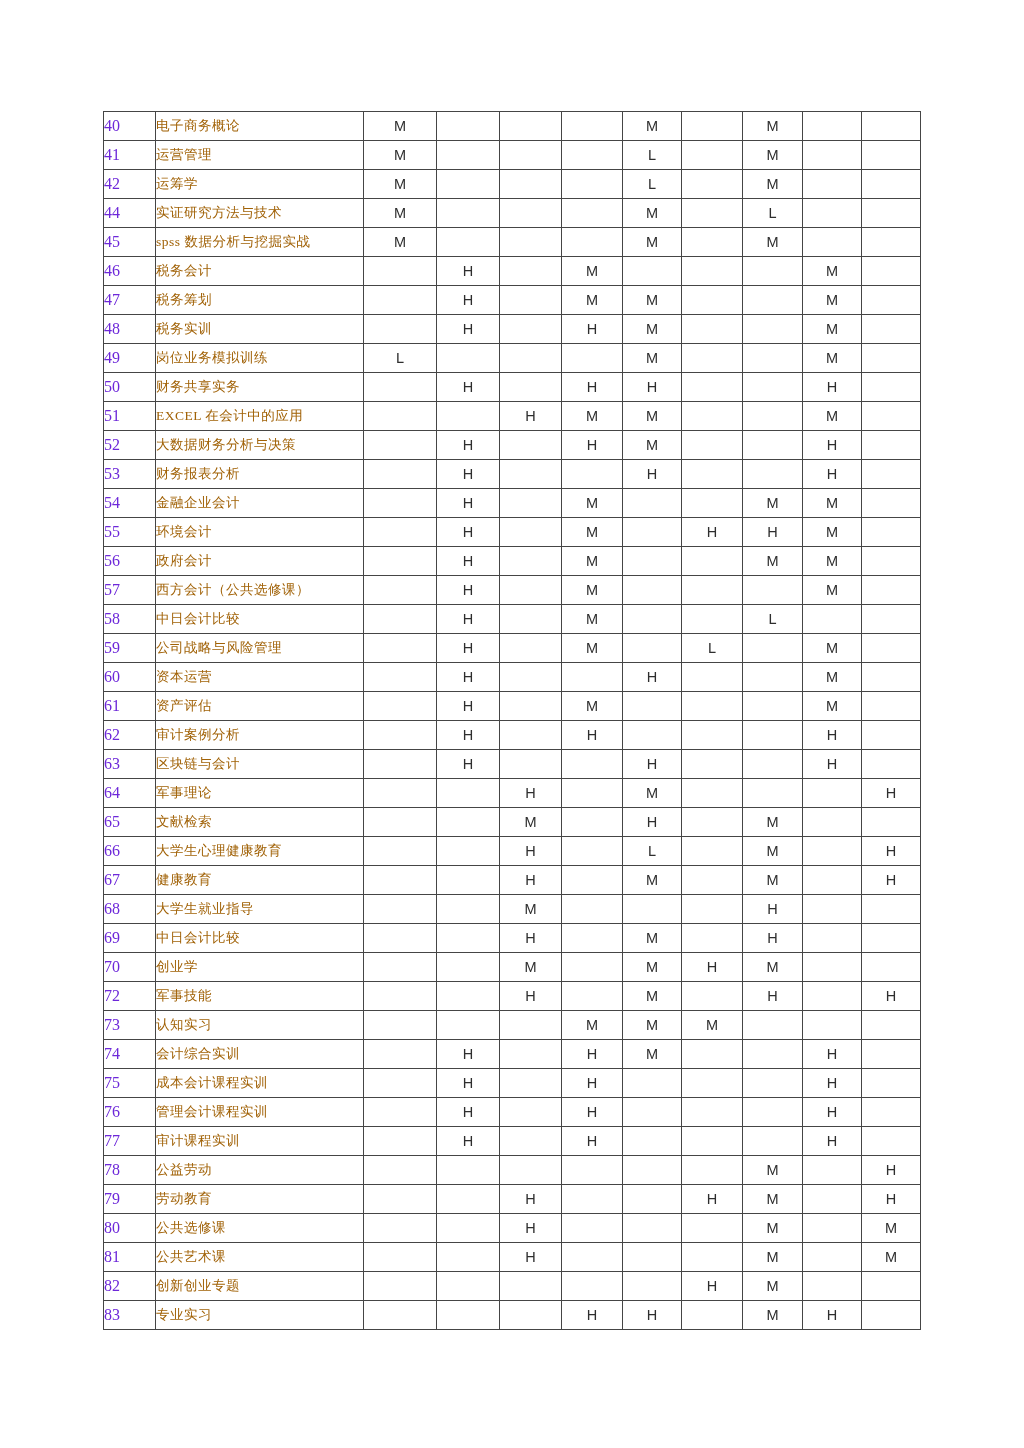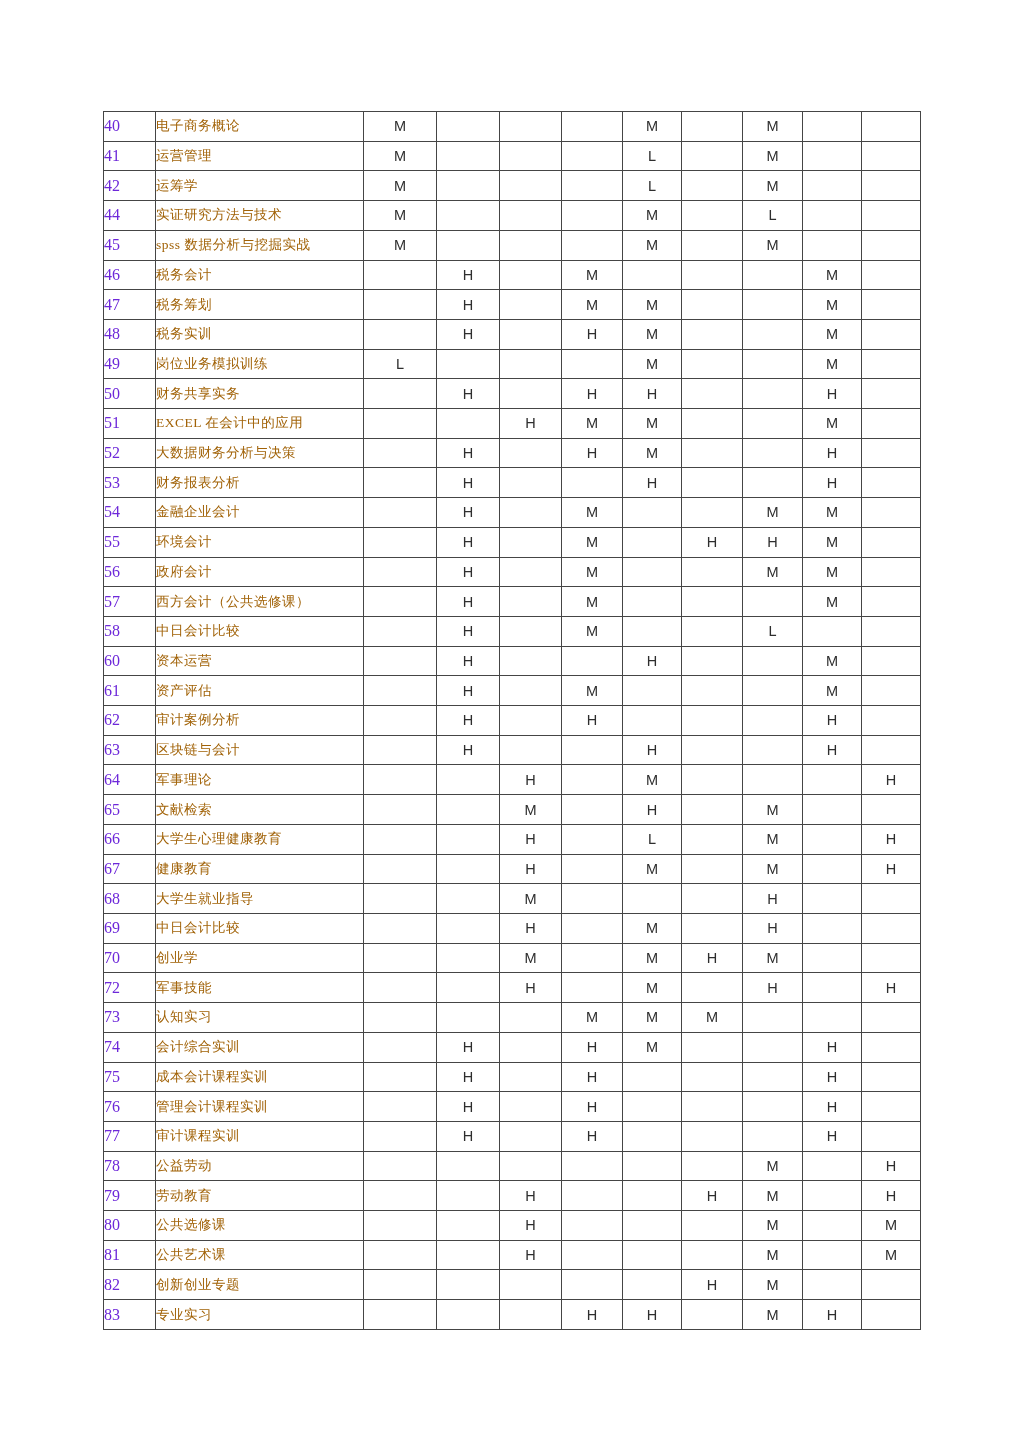--- a/index.html
+++ b/index.html
@@ -298,20 +298,33 @@
           <td class="val">H</td>
           <td class="val"></td>
           <td class="val">M</td>
           <td class="val"></td>
           <td class="val"></td>
           <td class="val">L</td>
           <td class="val"></td>
           <td class="val"></td>
         </tr>
         <tr>
+          <td class="num">59</td>
+          <td class="course">公司战略与风险管理</td>
+          <td class="val"></td>
+          <td class="val">H</td>
+          <td class="val"></td>
+          <td class="val">M</td>
+          <td class="val"></td>
+          <td class="val">L</td>
+          <td class="val"></td>
+          <td class="val">M</td>
+          <td class="val"></td>
+        </tr>
+        <tr>
           <td class="num">60</td>
           <td class="course">资本运营</td>
           <td class="val"></td>
           <td class="val">H</td>
           <td class="val"></td>
           <td class="val"></td>
           <td class="val">H</td>
           <td class="val"></td>
           <td class="val"></td>
           <td class="val">M</td>

